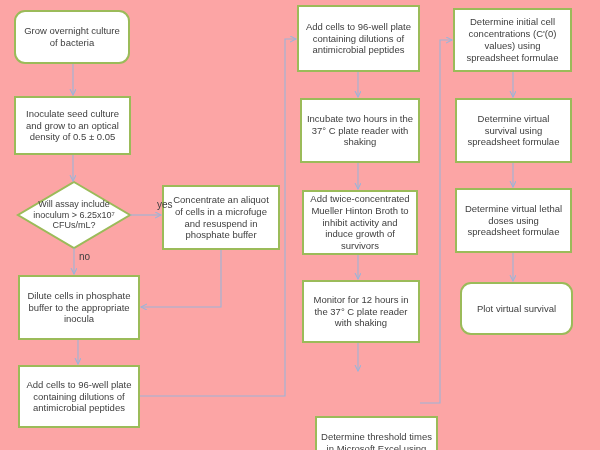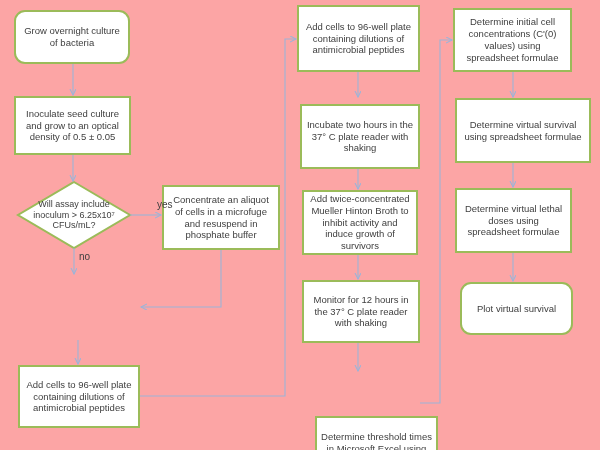--- a/index.html
+++ b/index.html
@@ -96,34 +96,35 @@
   <div class="node" style="left:14px; top:96px; width:117px; height:59px;">Inoculate seed culture and grow to an optical density of 0.5 ± 0.05</div>
 
   <div class="diamond-text" style="left:26px; top:189px; width:96px; height:52px;">Will assay include inoculum &gt;  6.25x10⁷ CFUs/mL?</div>
 
   <span class="edge-label" style="left:133px; top:200px;margin-left:24px;">yes</span>
 
   <span class="edge-label" style="left:79px; top:252px;">no</span>
 
   <div class="node" style="left:162px; top:185px; width:118px; height:65px;">Concentrate an aliquot of cells in a microfuge and resuspend in phosphate buffer</div>
 
+  <div class="node" style="left:18px; top:275px; width:122px; height:65px;">Dilute cells in phosphate buffer to the appropriate inocula</div>
 
   <div class="node" style="left:18px; top:365px; width:122px; height:63px;">Add cells to 96-well plate containing dilutions of antimicrobial peptides</div>
 
   <div class="node" style="left:297px; top:5px; width:123px; height:67px;">Add cells to 96-well plate containing dilutions of antimicrobial peptides</div>
 
-  <div class="node" style="left:300px; top:104px; width:120px; height:65px;">Incubate two hours in the 37° C plate reader with shaking</div>
+  <div class="node" style="left:300px; top:98px; width:120px; height:65px;">Incubate two hours in the 37° C plate reader with shaking</div>
 
   <div class="node" style="left:302px; top:190px; width:116px; height:65px;">Add twice-concentrated Mueller Hinton Broth to inhibit activity and induce growth of survivors</div>
 
   <div class="node" style="left:302px; top:280px; width:118px; height:63px;">Monitor for 12 hours in the 37° C plate reader with shaking</div>
 
   <div class="node" style="left:315px; top:372px; width:123px; height:65px;margin-top:44px;">Determine threshold times in Microsoft Excel using macro</div>
 
   <div class="node" style="left:453px; top:8px; width:119px; height:64px;">Determine initial cell concentrations (C'(0) values) using spreadsheet formulae</div>
 
-  <div class="node" style="left:455px; top:98px; width:136px; height:65px;">Determine virtual survival using spreadsheet formulae</div>
+  <div class="node" style="left:455px; top:98px; width:117px; height:65px;">Determine virtual survival using spreadsheet formulae</div>
 
   <div class="node" style="left:455px; top:188px; width:117px; height:65px;">Determine virtual lethal doses using spreadsheet formulae</div>
 
   <div class="node rounded" style="left:460px; top:282px; width:113px; height:53px;">Plot virtual survival</div>
 
 </div>
 
 </body></html>

